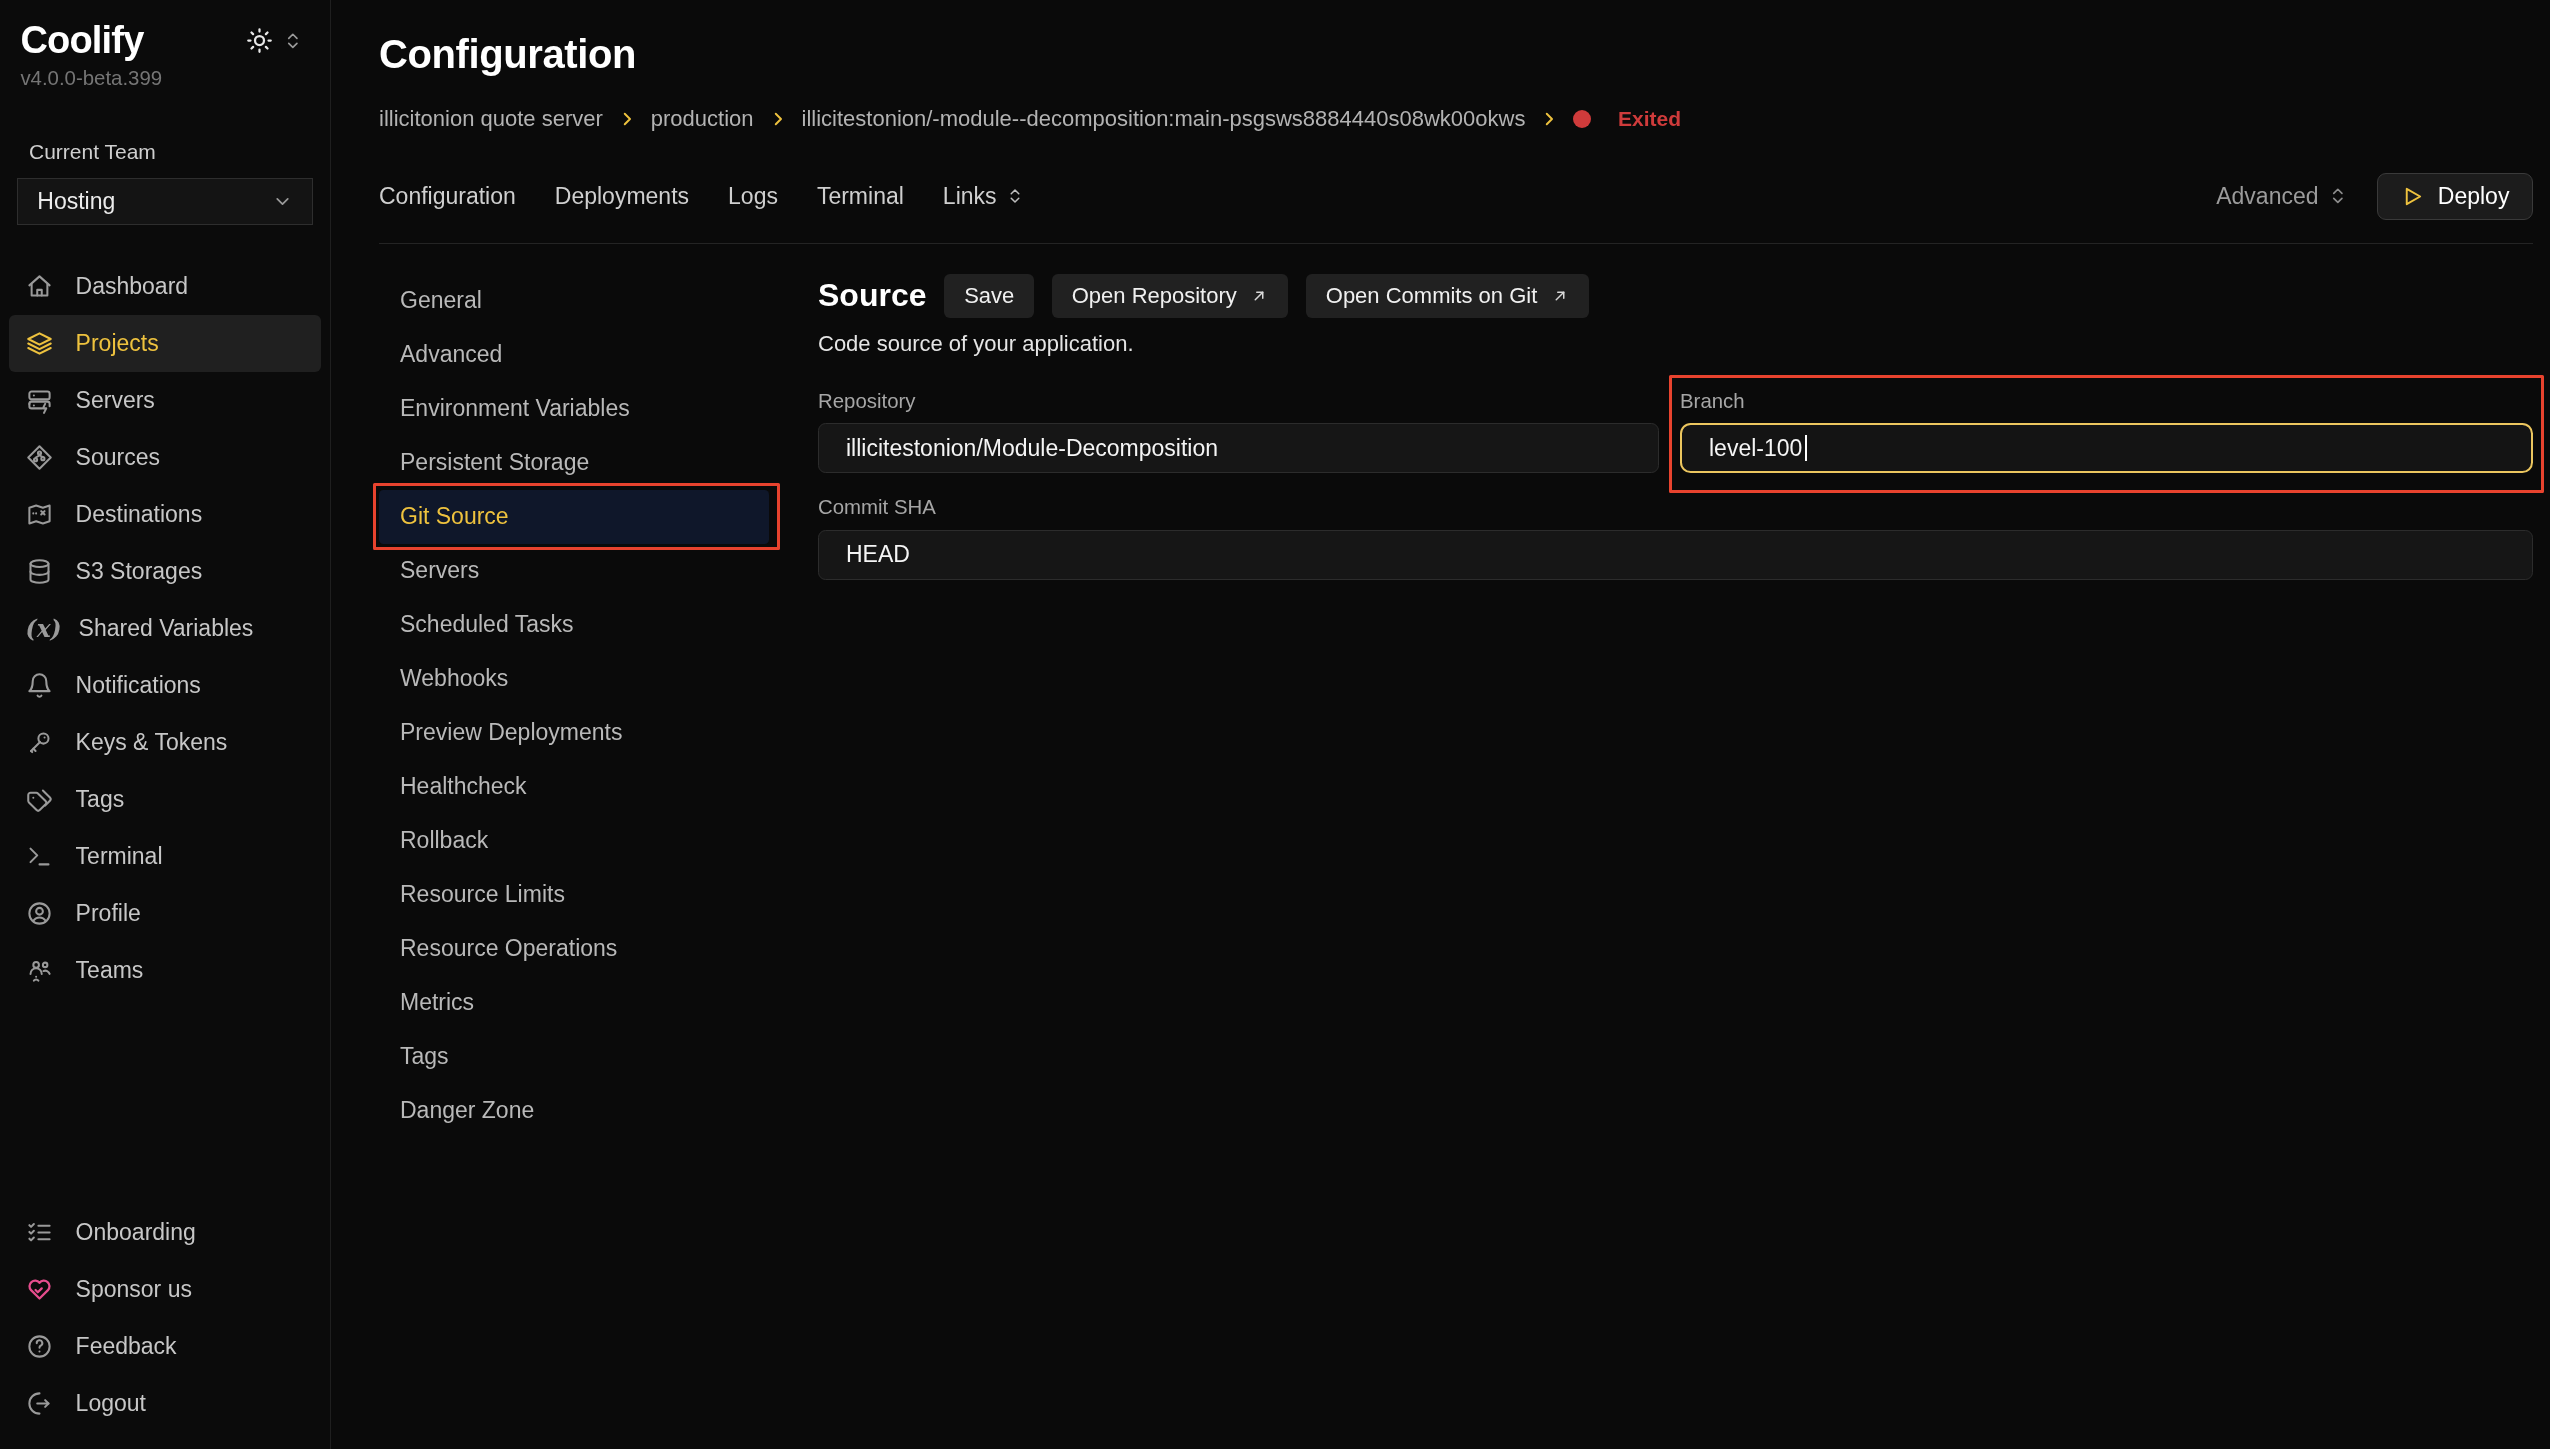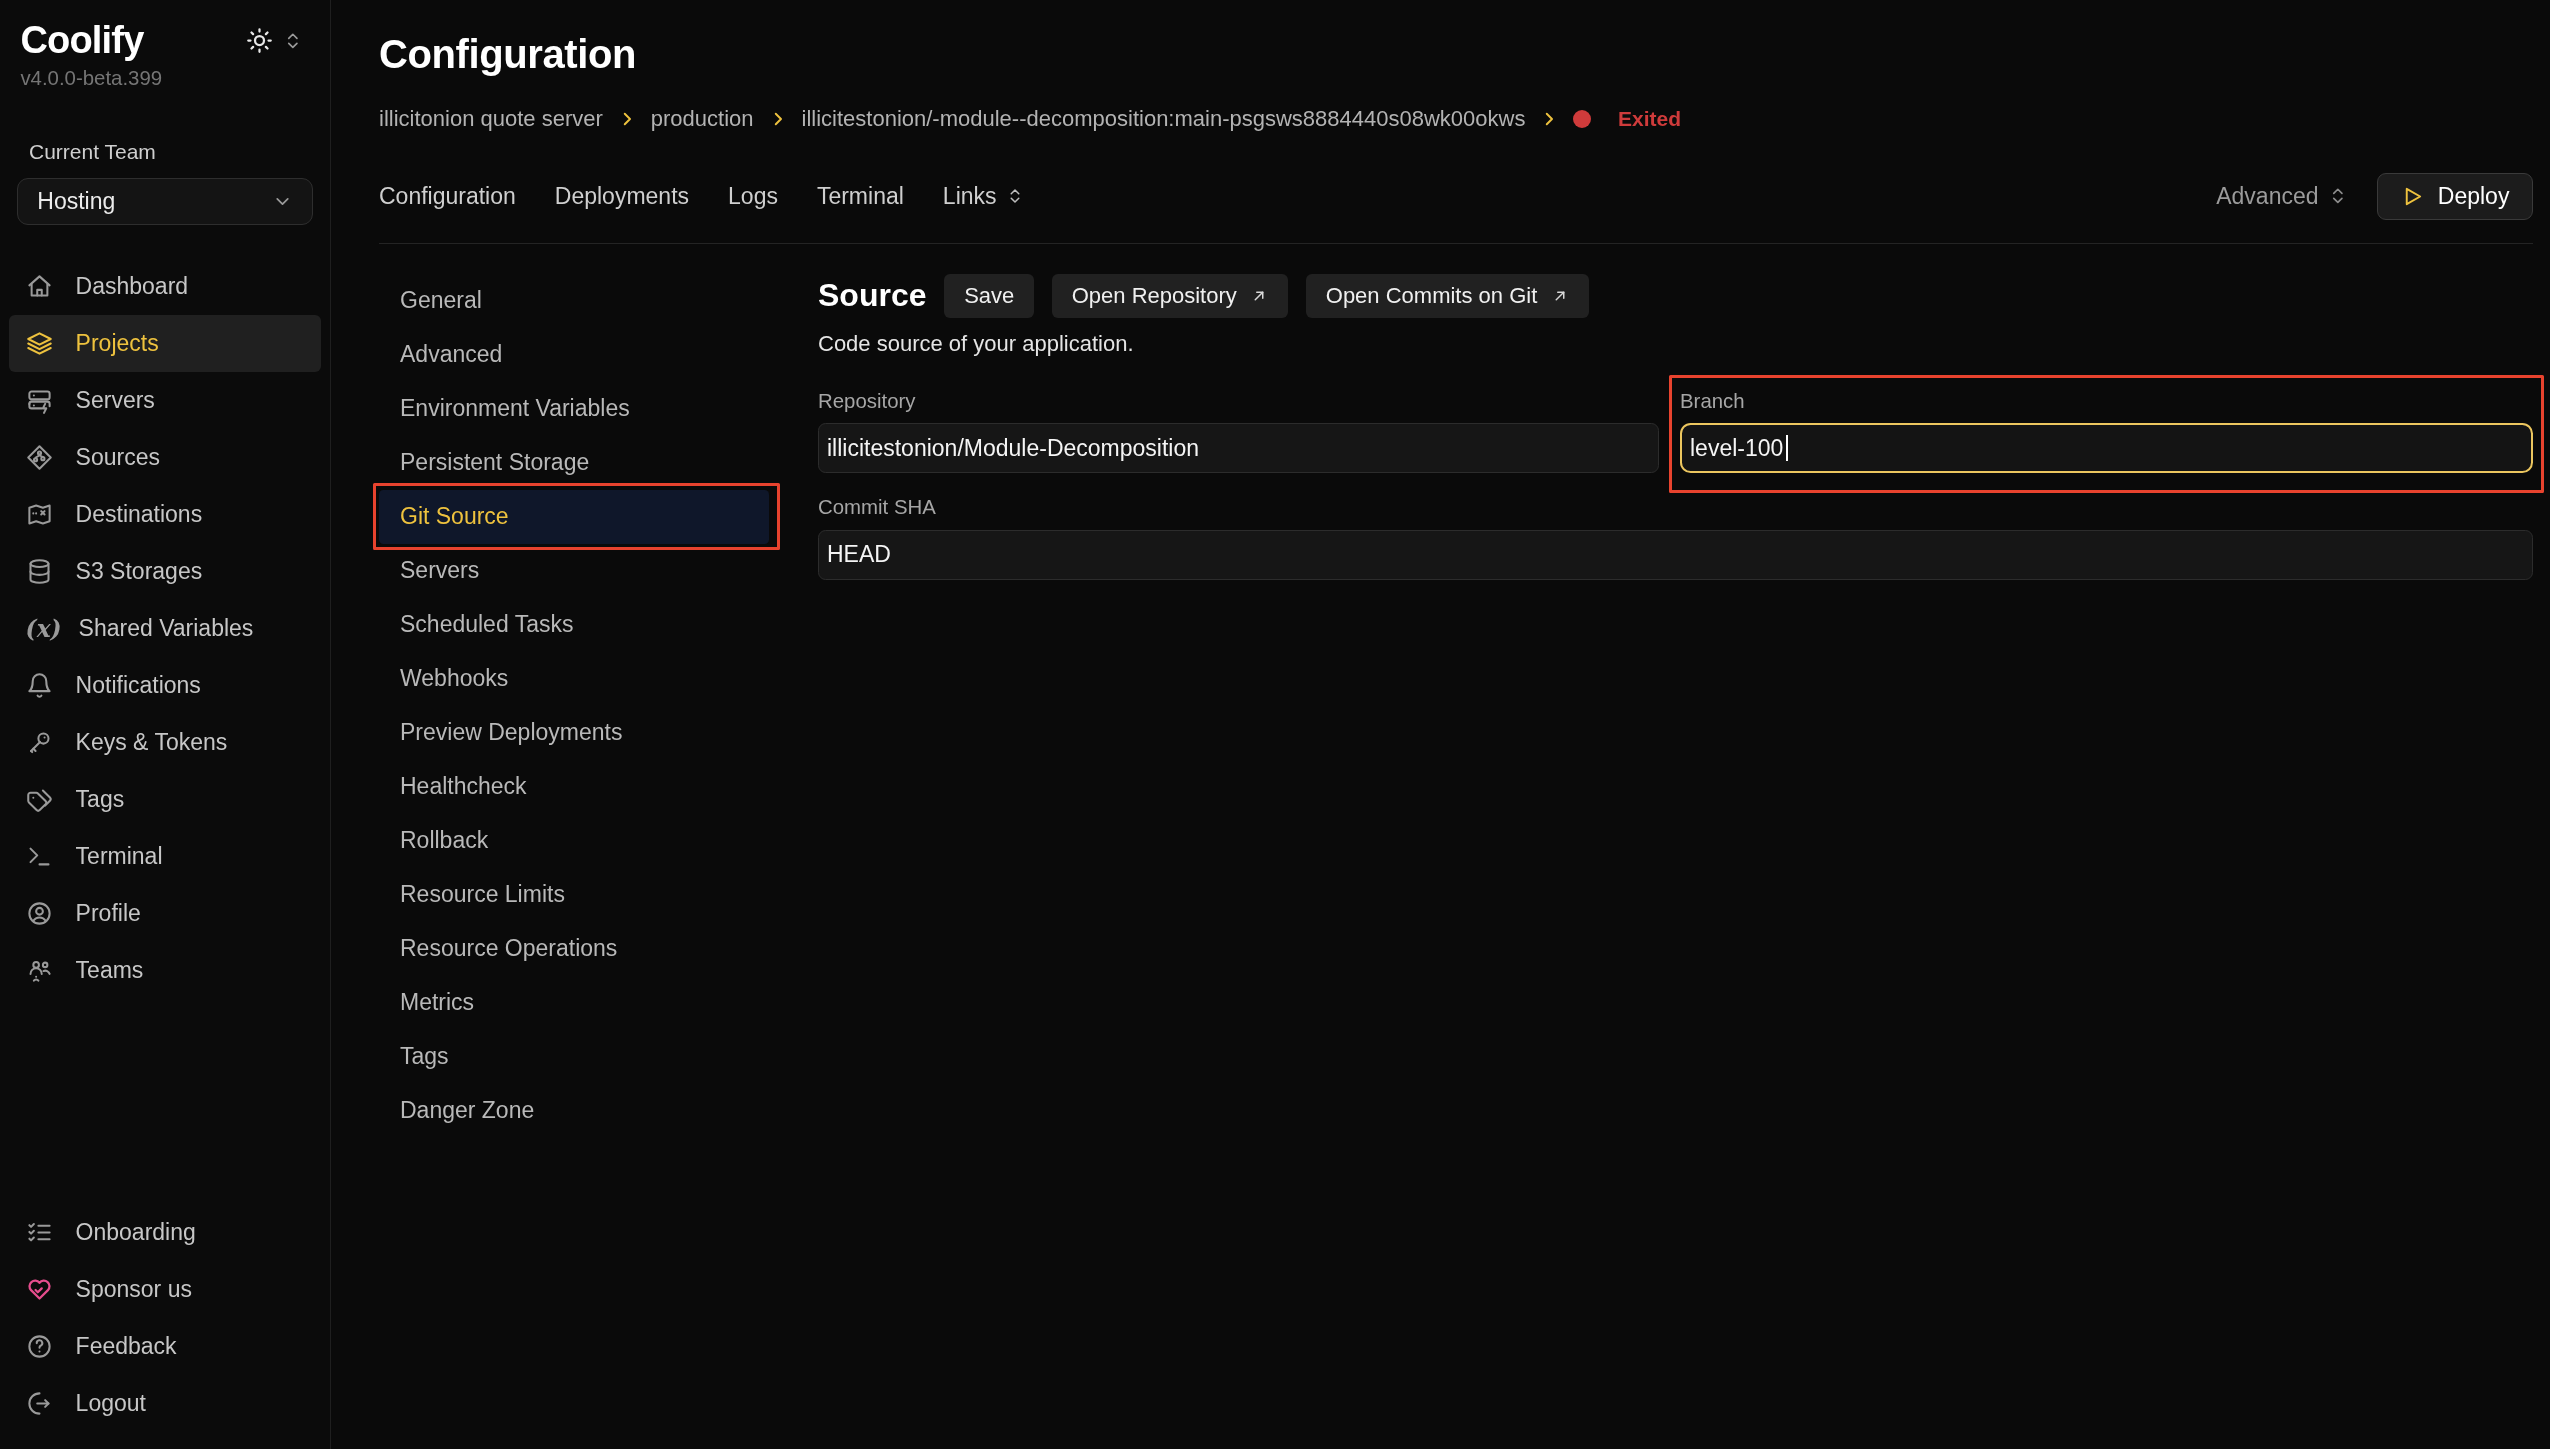--- a/index.html
+++ b/index.html
@@ -17,21 +17,21 @@
     background:#0b0b0b; border-right:0.8px solid #1f1f1f;
     display:flex; flex-direction:column; padding:19.7px 0 16.6px;
   }
   .brand-row { display:flex; align-items:flex-start; justify-content:space-between; padding:0 27px 0 20.4px; }
   .brand { font-size:38px; font-weight:800; color:#ffffff; letter-spacing:-0.8px; line-height:1.1; }
   .theme-controls { display:flex; align-items:center; gap:10.6px; margin-top:7.6px; }
   .version { padding:0 20.4px; margin-top:6px; color:#757575; font-size:20.4px; }
   .team-label { padding:0 29px; margin-top:50px; color:#cfcfcf; font-size:21px; }
   .team-select {
     margin:13.6px 16.6px 0 16.6px; height:47px; background:#141414;
-    border:0.8px solid #2e2e2e; border-radius:11px;
+    border:0.8px solid #2e2e2e; border-radius:0;
     display:flex; align-items:center; justify-content:space-between;
     padding:0 19.7px; color:#ececec; cursor:pointer;
   }
   .nav { margin-top:33px; display:flex; flex-direction:column; }
   .nav-item {
     height:57px; margin:0 9px; padding:0 7.6px 0 16.6px; border-radius:6px;
     display:flex; align-items:center; gap:23px; color:#c7c7c7; cursor:pointer;
   }
   .nav-item .icn { color:#9a9a9a; }
   .nav-item.active { background:#202020; color:#eec23e; }
@@ -84,21 +84,21 @@
     height:44px; padding:0 19.7px; background:#212121; border:none; border-radius:6px;
     display:flex; align-items:center; gap:13.6px; color:#f0f0f0; font-size:22px;
     font-family:"Liberation Sans", sans-serif; cursor:pointer;
   }
   .subtitle { margin-top:13px; color:#e5e5e5; font-size:22px; }
 
   .fields { margin-top:33px; display:grid; grid-template-columns:841px 1fr; column-gap:21px; }
   .field-label { display:block; font-size:20.4px; color:#a6a6a6; margin-bottom:10.6px; }
   .input {
     height:50px; width:100%; background:#161616; border:0.8px solid #2c2c2c;
-    border-radius:7.6px; display:flex; align-items:center; padding:0 8px;
+    border-radius:7.6px; display:flex; align-items:center; padding:0 27px;
     color:#f5f5f5; font-size:23px; cursor:text;
   }
   .field-commit { grid-column:1 / -1; margin-top:23px; }
   .branch-wrap { position:relative; }
   .anno-branch { inset:-15px -10.6px -19.7px -10.6px; }
   .input-focused { border:2.3px solid #ecc65f; background:#141414; border-radius:10.6px; }
   .caret { display:inline-block; width:2.3px; height:26px; background:#ffffff; margin-left:2.3px; }
 </style>
 </head>
 <body>

